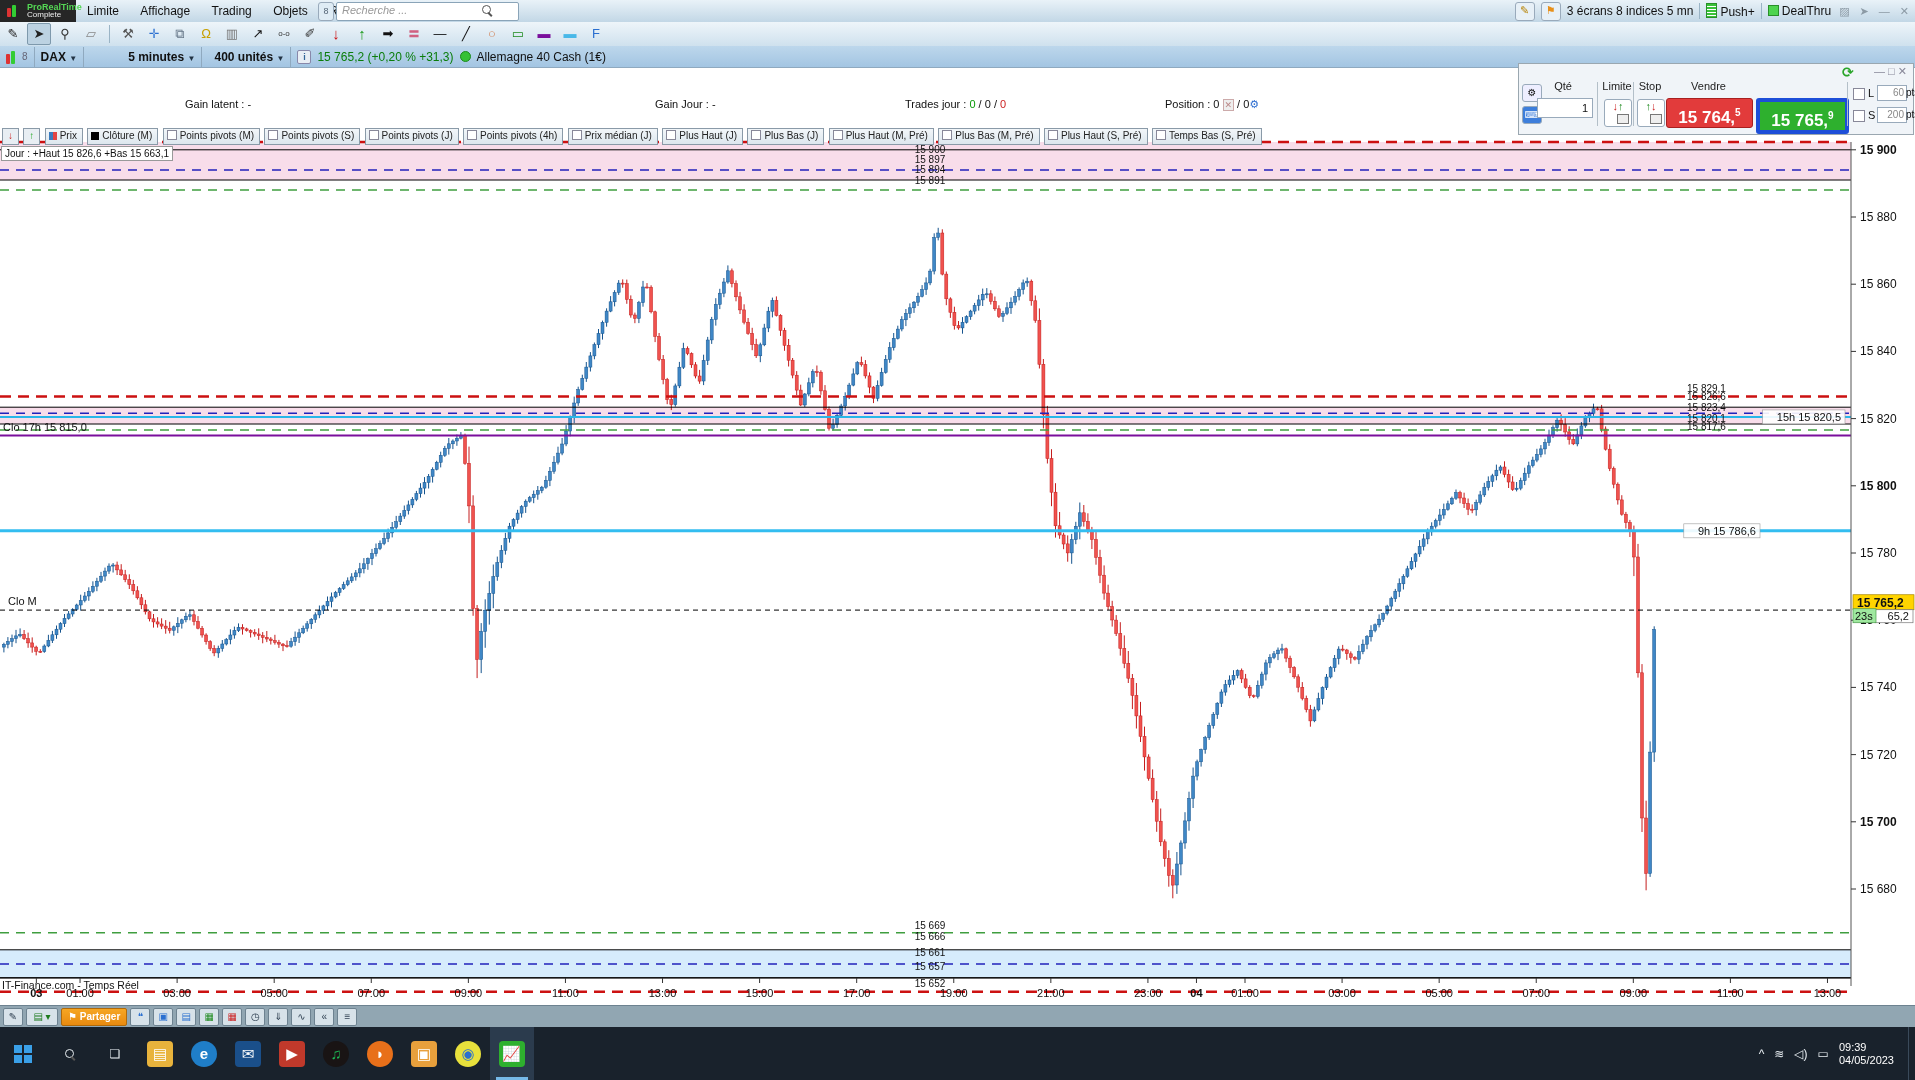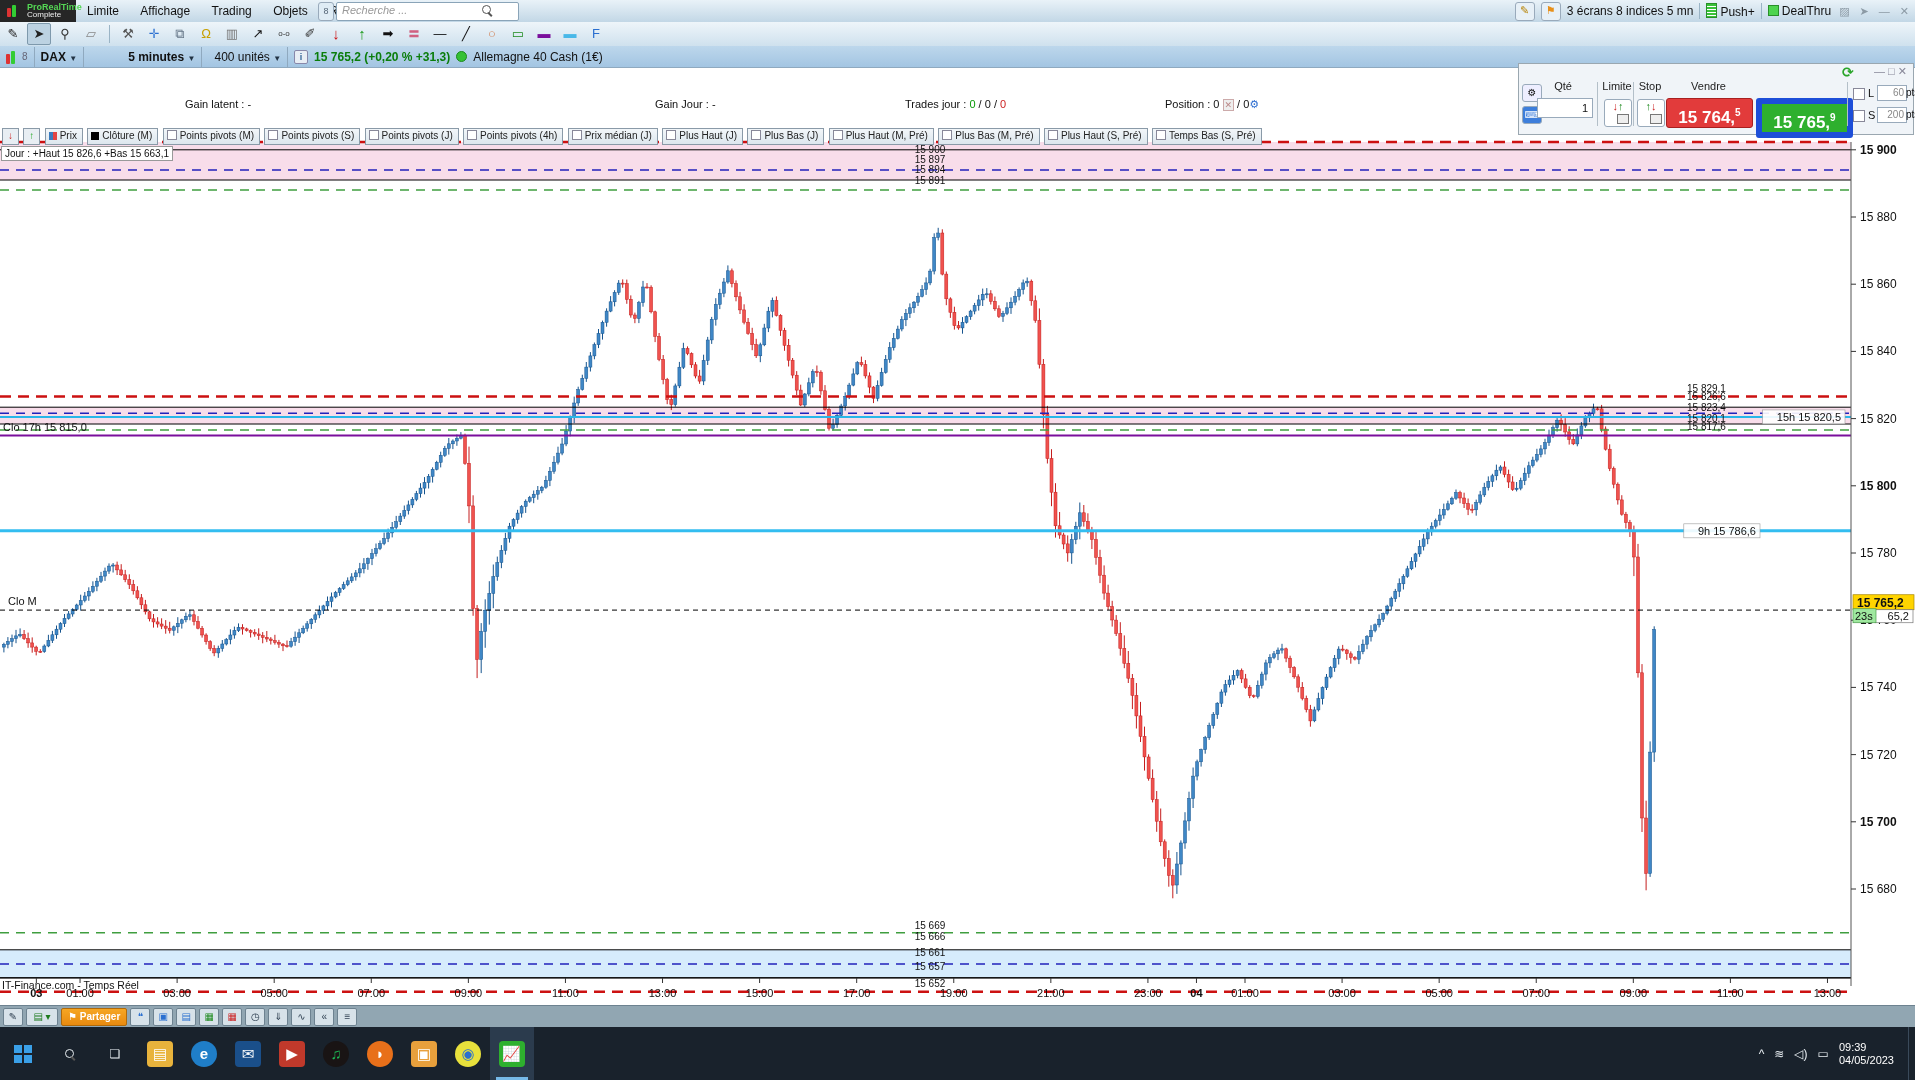--- a/index.html
+++ b/index.html
@@ -41,21 +41,21 @@
   .tbtn.active{background:#bcd2e2;border:1px solid #7e99ac;}
   .tsep{display:inline-block;width:1px;height:18px;background:#9ab4c6;margin:3px 5px 0 5px;vertical-align:top;}
   
   #chead{position:absolute;left:0;top:46px;width:1915px;height:22px;
      background:linear-gradient(#bdd7ec,#a3c5e2);border-bottom:1px solid #8fa9bf;
      display:flex;align-items:center;gap:6px;padding-left:4px;box-sizing:border-box;}
   .chead-dd{font-weight:bold;font-size:12px;padding:1px 6px;border-left:1px solid #8fa9bf;border-right:1px solid #8fa9bf;height:18px;line-height:18px;}
   .dd-arrow{font-size:8px;color:#234;}
   .info-i{display:inline-block;width:12px;height:12px;background:#e8eef5;border:1px solid #88a;color:#369;
      font-size:9px;font-weight:bold;text-align:center;line-height:12px;border-radius:2px;}
-  #chead-price{color:#0a7d0a;font-weight:bold;}
+  #chead-price{color:#0a7d0a;font-weight:normal;}
   .green-dot{display:inline-block;width:9px;height:9px;border-radius:50%;background:#35c135;border:1px solid #1d8a1d;}
   
   #stats{position:absolute;left:0;top:68px;width:1510px;height:50px;background:#fff;font-size:11px;}
   .stat{position:absolute;top:30px;white-space:nowrap;}
   .g0{color:#0a9b0a;} .g1{color:#111;} .g2{color:#cc2222;}
   .pos-x{color:#b88;font-size:9px;border:1px solid #caa;background:#eee;padding:0 1px;}
   .gear{color:#2f6fd0;font-size:11px;}
   
   #tabs{position:absolute;left:2px;top:128px;height:17px;white-space:nowrap;z-index:5;}
   .mini-btn{display:inline-block;width:15px;height:15px;border:1px solid #8a9aa8;background:#e8eef3;
@@ -77,21 +77,21 @@
   .tp-sep{position:absolute;top:18px;height:44px;width:1px;background:#b3bfc8;}
   #qty-input{position:absolute;left:18px;top:34px;width:50px;height:18px;border:1px solid #9ab;background:#fff;
      text-align:right;padding-right:4px;line-height:18px;}
   .tp-iconbtn{position:absolute;width:26px;height:26px;border:1px solid #9ab;border-radius:3px;background:#fff;
      top:35px;text-align:center;}
   .tp-iconbtn .up{color:#1d8a1d;font-size:11px;font-weight:bold;}
   .tp-iconbtn .dn{color:#c22;font-size:11px;font-weight:bold;}
   .tp-doc{position:absolute;right:2px;bottom:2px;width:10px;height:8px;border:1px solid #777;background:#eee;}
   #sell-btn{position:absolute;left:147px;top:34px;width:85px;height:28px;background:#e23b3b;border:1px solid #a81f1f;
      border-radius:3px;color:#fff;font-weight:bold;font-size:17px;text-align:center;line-height:27px;}
-  #buy-btn{position:absolute;left:237px;top:34px;width:85px;height:28px;background:#2eb02e;border:6px solid #1d4ed8;
+  #buy-btn{position:absolute;left:237px;top:34px;width:85px;height:28px;background:#2eb02e;border:4px solid #1d4ed8;
      border-radius:3px;color:#fff;font-weight:bold;font-size:17px;text-align:center;line-height:27px;}
   #sell-btn sup,#buy-btn sup{font-size:10px;}
   .ls-cb{position:absolute;width:10px;height:10px;border:1px solid #889;background:#fff;}
   .ls-box{position:absolute;width:26px;height:14px;border:1px solid #9ab;background:#fff;color:#888;
      font-size:10px;text-align:right;padding-right:2px;line-height:14px;}
   .tp-side{position:absolute;width:18px;height:16px;border:1px solid #9ab;border-radius:3px;background:#eef;text-align:center;line-height:15px;font-size:10px;}
   #tp-winrow{position:absolute;right:6px;top:1px;font-size:11px;color:#889;}
   #tp-refresh{position:absolute;left:323px;top:0px;color:#2aa52a;font-size:14px;font-weight:bold;}
   
   #btoolbar{position:absolute;left:0;top:1005px;width:1915px;height:22px;background:#91a6b2;
@@ -160,21 +160,21 @@
   <div id="toolbar"><span class="tbtn" style="color: rgb(34, 34, 34);">✎</span><span class="tbtn active" style="color: rgb(34, 34, 34);">➤</span><span class="tbtn" style="color: rgb(51, 51, 51);">⚲</span><span class="tbtn" style="color: rgb(136, 136, 136);">▱</span><span class="tsep"></span><span class="tbtn" style="color: rgb(85, 85, 85);">⚒</span><span class="tbtn" style="color: rgb(42, 111, 208);">✛</span><span class="tbtn" style="color: rgb(102, 119, 136);">⧉</span><span class="tbtn" style="color: rgb(200, 160, 0);">Ω</span><span class="tbtn" style="color: rgb(119, 119, 119);">▥</span><span class="tbtn" style="color: rgb(17, 17, 17);">↗</span><span class="tbtn" style="color: rgb(51, 51, 51); font-size: 8px;">o-o</span><span class="tbtn" style="color: rgb(51, 51, 51);">✐</span><span class="tbtn" style="color: rgb(204, 17, 17); font-weight: bold; font-size: 15px;">↓</span><span class="tbtn" style="color: rgb(29, 154, 29); font-weight: bold; font-size: 15px;">↑</span><span class="tbtn" style="color: rgb(17, 17, 17);">➡</span><span class="tbtn" style="color: rgb(208, 96, 128);">〓</span><span class="tbtn" style="color: rgb(17, 17, 17);">—</span><span class="tbtn" style="color: rgb(17, 17, 17);">╱</span><span class="tbtn" style="color: rgb(208, 122, 74);">○</span><span class="tbtn" style="color: rgb(29, 138, 29);">▭</span><span class="tbtn" style="color: rgb(122, 15, 156);">▬</span><span class="tbtn" style="color: rgb(73, 184, 232);">▬</span><span class="tbtn" style="color: rgb(42, 111, 208);">F</span></div>
 
   <div id="chead">
     <span class="candle-glyph" style="margin-left:2px;">
       <i style="left:0;top:4px;height:10px;background:#d33;"></i>
       <i style="left:5px;top:1px;height:13px;background:#3c3;"></i>
     </span>
     <span style="color:#667;font-size:10px;">8</span>
     <span class="chead-dd"><span>DAX</span> <span class="dd-arrow">▼</span></span>
     <span class="chead-dd" style="border-left:none;margin-left:32px;"><span>5 minutes</span> <span class="dd-arrow">▼</span></span>
-    <span class="chead-dd" style="border-left:none;font-weight:normal;"><span>400 unités</span> <span class="dd-arrow">▼</span></span>
+    <span class="chead-dd" style="border-left:none;font-weight:bold;"><span>400 unités</span> <span class="dd-arrow">▼</span></span>
     <span class="info-i">i</span>
     <span id="chead-price">15 765,2 (+0,20 % +31,3)</span>
     <span class="green-dot"></span>
     <span>Allemagne 40 Cash (1€)</span>
   </div>
 
   <div id="stats">
     <span class="stat" style="left:185px;"><span>Gain latent :</span> <span>-</span></span>
     <span class="stat" style="left:655px;"><span>Gain Jour :</span> <span>-</span></span>
     <span class="stat" style="left:905px;"><span>Trades jour :</span>

